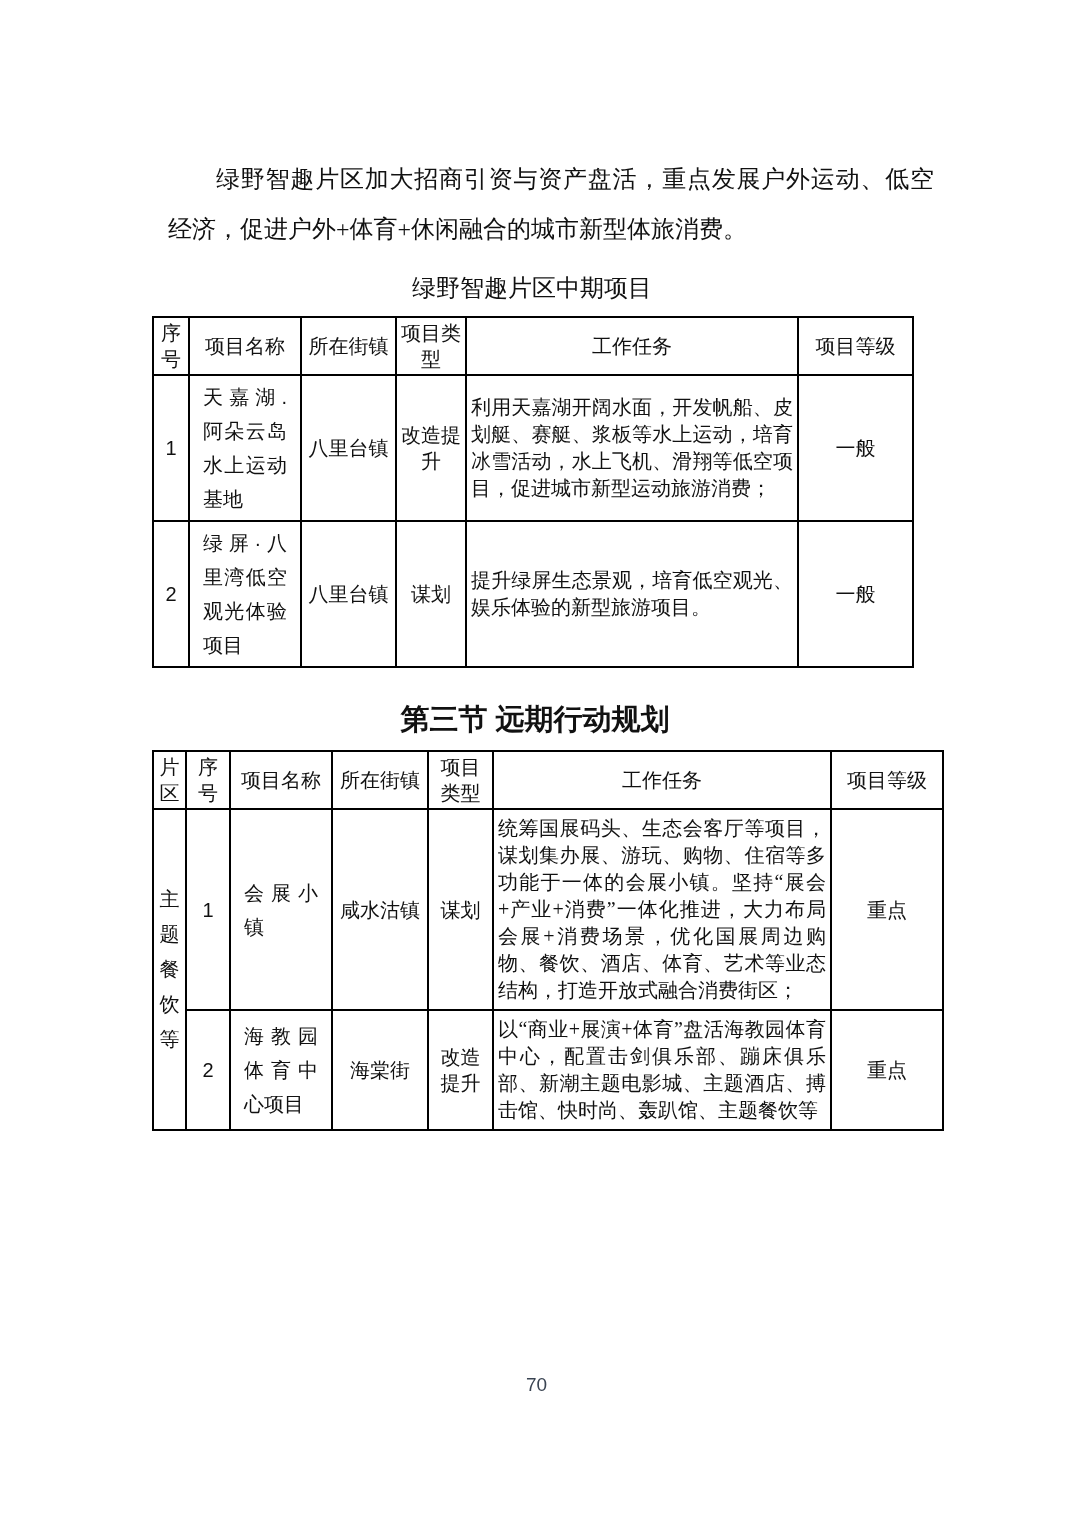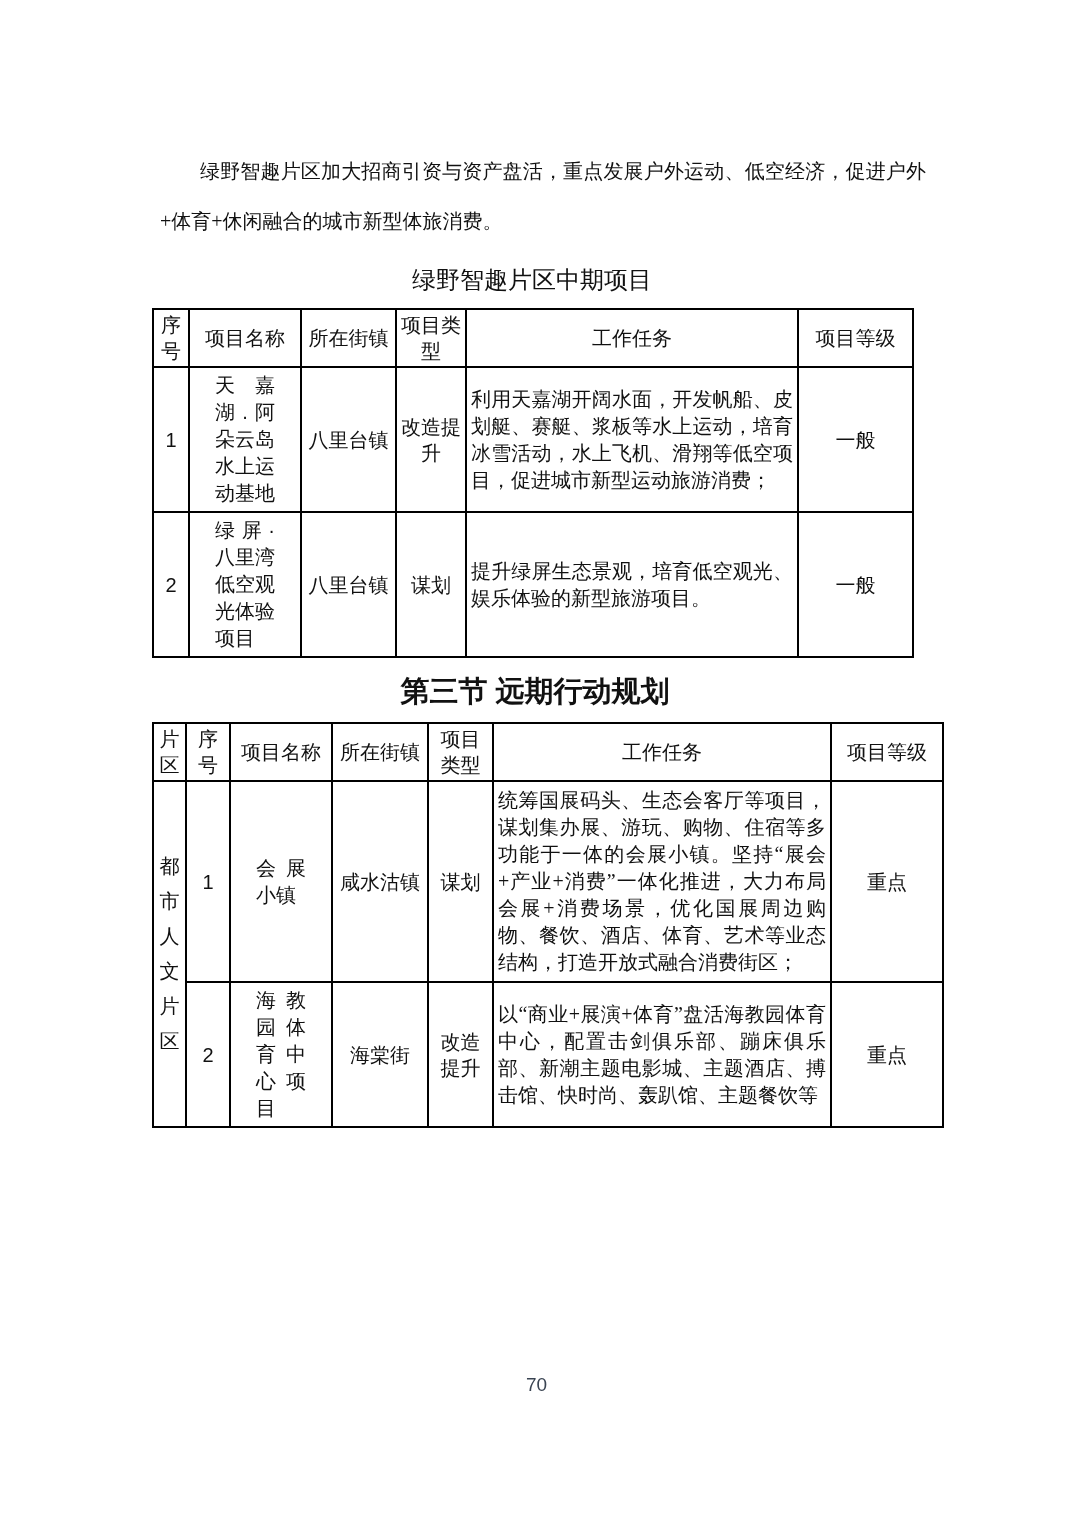--- a/index.html
+++ b/index.html
@@ -8,25 +8,25 @@
     width:1073px;height:1519px;
     background:#fff;
     color:#111;
     box-sizing:border-box;
     padding:138px 0 0 152px;
     font-family:"Liberation Serif","DejaVu Serif",serif;
     overflow:hidden;
   }
   .para{
     width:766px;
-    font-size:20px;
+    font-size:24px;
     line-height:50px;
     text-align:justify;
     text-indent:2em;
-    margin:8px;
+    margin:16px;
   }
   .table-title{
     text-align:center;
     font-size:24px;
     margin:18px 0 12px;
   }
   .table-title.t1{width:760px;text-align:center;}
   .table-title.t2{width:790px;}
   .section-heading{
     width:766px;
@@ -51,38 +51,38 @@
   }
   th{
     font-weight:normal;
     text-align:center;
     line-height:26px;
     padding:2px 2px;
   }
   .c{text-align:center;line-height:26px;}
   .name{
     text-align:justify;
-    line-height:27px;
-    padding:4px 25px;
+    line-height:34px;
+    padding:4px 13px;
     word-break:break-all;
   }
   .task{
     text-align:justify;
     line-height:27px;
     padding:5px 4px;
     word-break:break-all;
     font-family:Liberation Serif, serif;
   }
   .district{
     text-align:center;
     line-height:35px;
     word-break:break-all;
     padding:2px 0;
   }
-  .spacer-heading{margin-top:14px;}
+  .spacer-heading{margin-top:32px;}
   .page-number{
     position:absolute;
     left:0;right:0;
     top:1374px;
     text-align:center;
     font-family:"Liberation Sans","DejaVu Sans",sans-serif;
     font-size:19px;
   }
 </style>
 </head>
@@ -149,21 +149,21 @@
         <tr style="height:53px">
       <th>片区</th>
       <th>序号</th>
       <th>项目名称</th>
       <th>所在街镇</th>
       <th>项目类型</th>
       <th>工作任务</th>
       <th>项目等级</th>
     </tr>
     <tr style="height:196px">
-      <td class="district" rowspan="2">都市人文片区</td>
+      <td class="district" rowspan="2">主题餐饮等</td>
       <td class="c">1</td>
       <td class="name">会展小镇</td>
       <td class="c">咸水沽镇</td>
       <td class="c">谋划</td>
       <td class="task">统筹国展码头、生态会客厅等项目，谋划集办展、游玩、购物、住宿等多功能于一体的会展小镇。坚持“展会+产业+消费”一体化推进，大力布局会展+消费场景，优化国展周边购物、餐饮、酒店、体育、艺术等业态结构，打造开放式融合消费街区；</td>
       <td class="c">重点</td>
     </tr>
     <tr style="height:108px">
       <td class="c">2</td>
       <td class="name">海教园体育中心项目</td>

